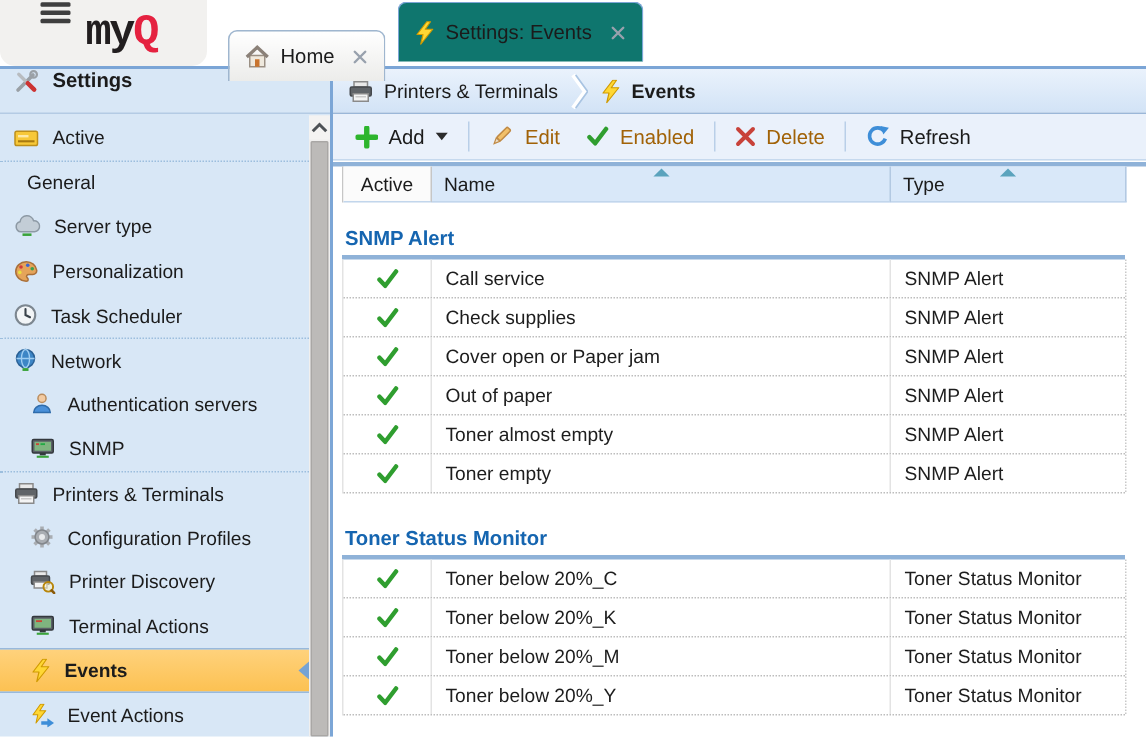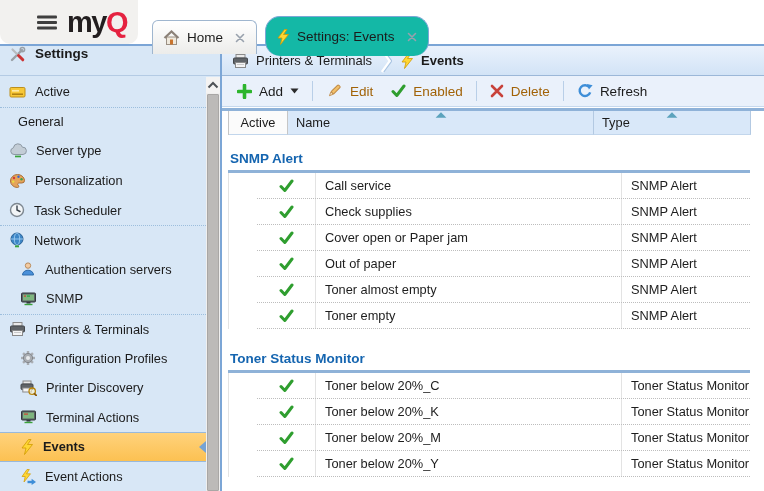--- a/index.html
+++ b/index.html
@@ -9,31 +9,31 @@
     background:#fff; font-family:"Liberation Sans", sans-serif; color:#1b1b1b;
     -webkit-font-smoothing:antialiased;
   }
   .icon { display:inline-flex; align-items:center; justify-content:center; flex:0 0 auto; }
 
   
   .topbar { position:absolute; top:0; left:0; width:764px; height:46px; background:#fff; }
   .topbar-line { position:absolute; top:44px; left:0; width:764px; height:2px; background:#7ba5d6; z-index:1; }
   .logo-block {
     position:absolute; top:0; left:0; width:138px; height:44px; background:#f2f1ef;
-    border-radius:0 0 10px 10px; display:flex; align-items:center; padding-left:36px; gap:9px; z-index:2; cursor:pointer;
+    border-radius:0 0 10px 10px; display:flex; align-items:flex-start; padding-left:26px; gap:9px; z-index:2; cursor:pointer;font-family:Liberation Mono, monospace;
   }
   .logo-text { font-size:29px; font-weight:bold; letter-spacing:-1.5px; color:#221e1f; line-height:44px; }
   .logo-text .q { color:#e52240; }
   #tabs { position:absolute; left:152px; top:0; height:56px; display:flex; align-items:flex-end; gap:8px; z-index:2; }
   .tab {
     display:flex; align-items:center; gap:7px; padding:0 10px; height:34px; margin-bottom:2px;
     background:linear-gradient(#ffffff,#ececea); border:1px solid #9fb6cf; border-bottom:none;
     border-radius:6px 6px 0 0; font-size:13.5px; cursor:pointer; white-space:nowrap;
   }
-  .tab.active { background:#14b8a6; border-color:#7ca6d6; height:40px; margin-bottom:0; z-index:3; font-size:13.5px;border-radius:15px; }
+  .tab.active { background:#0f766e; border-color:#7ca6d6; height:40px; margin-bottom:15px; z-index:3; font-size:13.5px; }
   .tab .close { margin-left:4px; padding:1px; }
 
   
   .sidebar {
     position:absolute; top:46px; left:0; width:222px; height:445px;
     background:#d8e7f6; border-right:2px solid #7ca6d6;
   }
   .sb-header {
     height:30px; display:flex; align-items:flex-start; gap:9px; padding-left:9px;
     font-size:13.5px; font-weight:bold; border-bottom:1px solid #b4cbe4;
@@ -80,21 +80,21 @@
   .hdr-cell {
     position:relative; display:flex; align-items:center; padding-left:8px;
     background:#d9e8f9; border-right:1px solid #b3c9e2; border-bottom:1px solid #c2d6ec; font-size:12.8px;
   }
   .hdr-cell.active-col { background:#fbfbfb; justify-content:center; padding-left:0; border-right-color:#c6c6c6; }
   .hdr-cell .sort { position:absolute; top:1px; left:50%; margin-left:-6px; }
   .group { margin-top:16px; }
   .group + .group { margin-top:22px; }
   .group-title { font-size:13.5px; font-weight:bold; color:#1565b0; padding:0 0 4px 2px; }
   .group-bar { height:3px; background:#8fb2d8; }
-  .rows { border-left:1px solid #e3e3e3;padding-left:28px; }
+  .rows { border-left:1px solid #e3e3e3; }
   .row { display:grid; grid-template-columns:59px 306px 157px; height:26px; border-bottom:1px dotted #bdbdbd; cursor:pointer; }
   .cell { display:flex; align-items:center; padding-left:9px; font-size:12.8px; color:#1d1d1d; overflow:hidden; white-space:nowrap; }
   .cell.c-active { justify-content:center; padding-left:0; border-right:1px solid #e3e3e3; }
   .cell.c-name { border-right:1px solid #e3e3e3; }
   .cell.c-type { border-right:1px dotted #c9c9c9; }
 </style>
 </head>
 <body>
 
 <div class="topbar">

